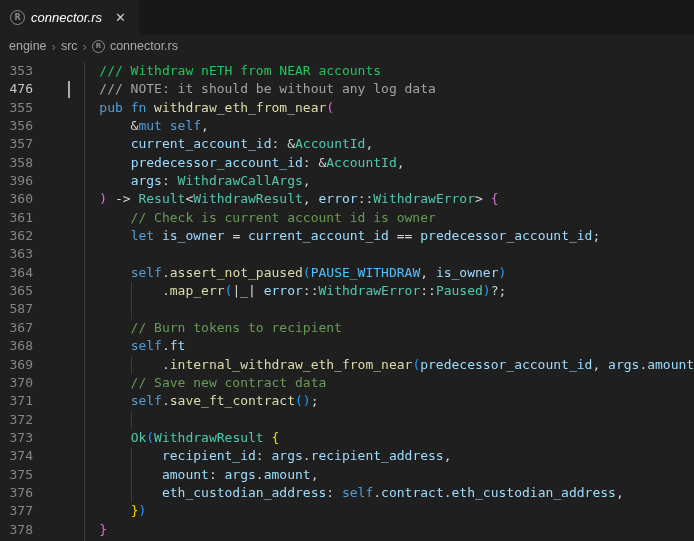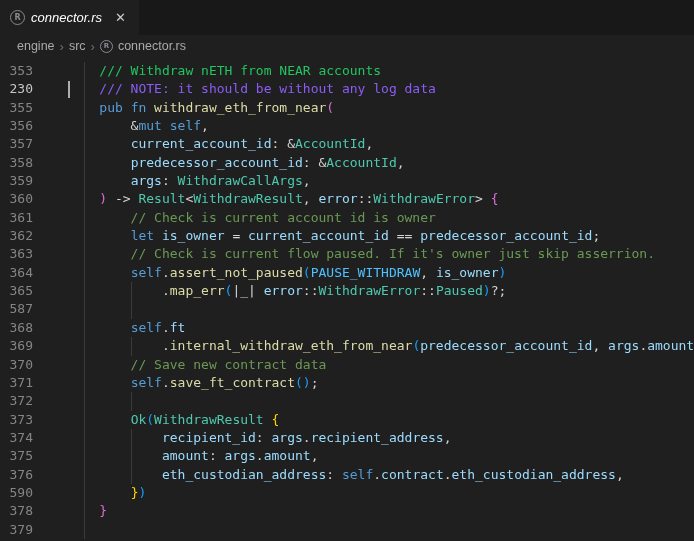--- a/index.html
+++ b/index.html
@@ -35,21 +35,21 @@
     font-family: "DejaVu Sans", sans-serif;
   }
   .tab-close {
     color: #cccccc; font-size: 13px; line-height: 1;
     padding: 2px 3px; border-radius: 3px; cursor: pointer;
   }
   
   .breadcrumbs {
     height: 22px; background: #1f1f1f;
     display: flex; align-items: center;
-    padding-left: 17px;
+    padding-left: 9px;
     font-size: 12.5px; color: #a9a9a9;
   }
   .crumb { cursor: pointer; white-space: nowrap; }
   .crumb-sep { color: #6e6e6e; margin: 0 5px; font-size: 13px; }
   .crumb-last { display: inline-flex; align-items: center; }
   .breadcrumbs .rust-icon { width: 13px; height: 13px; border-width: 1px; font-size: 7px; margin-right: 5px; }
   
   .editor {
     position: absolute; top: 57px; left: 0; right: 0; bottom: 0;
     background: #1f1f1f;
@@ -97,39 +97,40 @@
   <span class="crumb-sep">›</span>
   <span class="crumb crumb-last">
     <span class="rust-icon">R</span>
     <span>connector.rs</span>
   </span>
 </div>
 
 <div class="editor">
   <div id="code-area">
       <div class="line"><span class="ln">353</span><span class="code"><span class="guide" style="left: 16px;"></span><span style="color: #22c55e;">    /// Withdraw nETH from NEAR accounts</span></span></div>
-      <div class="line active"><span class="ln">230</span><span class="code"><span class="guide" style="left: 16px;"></span><span style="color: #8b5cf6;">    /// NOTE: it should be without any log data</span><span class="cursor"></span></span></div>
+      <div class="line active"><span class="ln">476</span><span class="code"><span class="guide" style="left: 16px;"></span><span style="color: #a3a3a3;">    /// NOTE: it should be without any log data</span><span class="cursor"></span></span></div>
       <div class="line"><span class="ln">355</span><span class="code"><span class="guide" style="left: 16px;"></span><span style="color: rgb(212, 212, 212);">    </span><span style="color: rgb(86, 156, 214);">pub</span><span style="color: rgb(212, 212, 212);"> </span><span style="color: rgb(86, 156, 214);">fn</span><span style="color: rgb(212, 212, 212);"> </span><span style="color: rgb(220, 220, 170);">withdraw_eth_from_near</span><span style="color: rgb(218, 112, 214);">(</span></span></div>
       <div class="line"><span class="ln">356</span><span class="code"><span class="guide" style="left: 16px;"></span><span style="color: rgb(212, 212, 212);">        &amp;</span><span style="color: rgb(86, 156, 214);">mut</span><span style="color: rgb(212, 212, 212);"> </span><span style="color: rgb(86, 156, 214);">self</span><span style="color: rgb(212, 212, 212);">,</span></span></div>
       <div class="line"><span class="ln">357</span><span class="code"><span class="guide" style="left: 16px;"></span><span style="color: rgb(212, 212, 212);">        </span><span style="color: rgb(156, 220, 254);">current_account_id</span><span style="color: rgb(212, 212, 212);">: &amp;</span><span style="color: rgb(78, 201, 176);">AccountId</span><span style="color: rgb(212, 212, 212);">,</span></span></div>
       <div class="line"><span class="ln">358</span><span class="code"><span class="guide" style="left: 16px;"></span><span style="color: rgb(212, 212, 212);">        </span><span style="color: rgb(156, 220, 254);">predecessor_account_id</span><span style="color: rgb(212, 212, 212);">: &amp;</span><span style="color: rgb(78, 201, 176);">AccountId</span><span style="color: rgb(212, 212, 212);">,</span></span></div>
-      <div class="line"><span class="ln">359</span><span class="code"><span class="guide" style="left: 16px;"></span><span style="color: rgb(212, 212, 212);">        </span><span style="color: rgb(156, 220, 254);">args</span><span style="color: rgb(212, 212, 212);">: </span><span style="color: rgb(78, 201, 176);">WithdrawCallArgs</span><span style="color: rgb(212, 212, 212);">,</span></span></div>
+      <div class="line"><span class="ln">396</span><span class="code"><span class="guide" style="left: 16px;"></span><span style="color: rgb(212, 212, 212);">        </span><span style="color: rgb(156, 220, 254);">args</span><span style="color: rgb(212, 212, 212);">: </span><span style="color: rgb(78, 201, 176);">WithdrawCallArgs</span><span style="color: rgb(212, 212, 212);">,</span></span></div>
       <div class="line"><span class="ln">360</span><span class="code"><span class="guide" style="left: 16px;"></span><span style="color: rgb(212, 212, 212);">    </span><span style="color: rgb(218, 112, 214);">)</span><span style="color: rgb(212, 212, 212);"> -&gt; </span><span style="color: rgb(78, 201, 176);">Result</span><span style="color: rgb(212, 212, 212);">&lt;</span><span style="color: rgb(78, 201, 176);">WithdrawResult</span><span style="color: rgb(212, 212, 212);">, </span><span style="color: rgb(156, 220, 254);">error</span><span style="color: rgb(212, 212, 212);">::</span><span style="color: rgb(78, 201, 176);">WithdrawError</span><span style="color: rgb(212, 212, 212);">&gt; </span><span style="color: rgb(218, 112, 214);">{</span></span></div>
       <div class="line"><span class="ln">361</span><span class="code"><span class="guide" style="left: 16px;"></span><span style="color: rgb(106, 153, 85);">        // Check is current account id is owner</span></span></div>
       <div class="line"><span class="ln">362</span><span class="code"><span class="guide" style="left: 16px;"></span><span style="color: rgb(212, 212, 212);">        </span><span style="color: rgb(86, 156, 214);">let</span><span style="color: rgb(212, 212, 212);"> </span><span style="color: rgb(156, 220, 254);">is_owner</span><span style="color: rgb(212, 212, 212);"> = </span><span style="color: rgb(156, 220, 254);">current_account_id</span><span style="color: rgb(212, 212, 212);"> == </span><span style="color: rgb(156, 220, 254);">predecessor_account_id</span><span style="color: rgb(212, 212, 212);">;</span></span></div>
-      <div class="line"><span class="ln">363</span><span class="code"><span class="guide" style="left: 16px;"></span><span style="color: rgb(106, 153, 85);">        // Check is current flow paused. If it's owner just skip asserrion.</span></span></div>
+      <div class="line"><span class="ln">363</span><span class="code"><span class="guide" style="left: 16px;"></span></span></div>
       <div class="line"><span class="ln">364</span><span class="code"><span class="guide" style="left: 16px;"></span><span style="color: rgb(212, 212, 212);">        </span><span style="color: rgb(86, 156, 214);">self</span><span style="color: rgb(212, 212, 212);">.</span><span style="color: rgb(220, 220, 170);">assert_not_paused</span><span style="color: rgb(23, 159, 255);">(</span><span style="color: rgb(79, 193, 255);">PAUSE_WITHDRAW</span><span style="color: rgb(212, 212, 212);">, </span><span style="color: rgb(156, 220, 254);">is_owner</span><span style="color: rgb(23, 159, 255);">)</span></span></div>
       <div class="line"><span class="ln">365</span><span class="code"><span class="guide" style="left: 16px;"></span><span class="guide" style="left: 63px;"></span><span style="color: rgb(212, 212, 212);">            .</span><span style="color: rgb(220, 220, 170);">map_err</span><span style="color: rgb(23, 159, 255);">(</span><span style="color: rgb(212, 212, 212);">|_| </span><span style="color: rgb(156, 220, 254);">error</span><span style="color: rgb(212, 212, 212);">::</span><span style="color: rgb(78, 201, 176);">WithdrawError</span><span style="color: rgb(212, 212, 212);">::</span><span style="color: rgb(78, 201, 176);">Paused</span><span style="color: rgb(23, 159, 255);">)</span><span style="color: rgb(212, 212, 212);">?;</span></span></div>
       <div class="line"><span class="ln">587</span><span class="code"><span class="guide" style="left: 16px;"></span><span class="guide" style="left: 63px;"></span></span></div>
+      <div class="line"><span class="ln">367</span><span class="code"><span class="guide" style="left: 16px;"></span><span style="color: rgb(106, 153, 85);">        // Burn tokens to recipient</span></span></div>
       <div class="line"><span class="ln">368</span><span class="code"><span class="guide" style="left: 16px;"></span><span style="color: rgb(212, 212, 212);">        </span><span style="color: rgb(86, 156, 214);">self</span><span style="color: rgb(212, 212, 212);">.</span><span style="color: rgb(156, 220, 254);">ft</span></span></div>
       <div class="line"><span class="ln">369</span><span class="code"><span class="guide" style="left: 16px;"></span><span class="guide" style="left: 63px;"></span><span style="color: rgb(212, 212, 212);">            .</span><span style="color: rgb(220, 220, 170);">internal_withdraw_eth_from_near</span><span style="color: rgb(23, 159, 255);">(</span><span style="color: rgb(156, 220, 254);">predecessor_account_id</span><span style="color: rgb(212, 212, 212);">, </span><span style="color: rgb(156, 220, 254);">args</span><span style="color: rgb(212, 212, 212);">.</span><span style="color: rgb(156, 220, 254);">amount</span></span></div>
       <div class="line"><span class="ln">370</span><span class="code"><span class="guide" style="left: 16px;"></span><span style="color: rgb(106, 153, 85); text-align: right;">        // Save new contract data</span></span></div>
       <div class="line"><span class="ln">371</span><span class="code"><span class="guide" style="left: 16px;"></span><span style="color: rgb(212, 212, 212);">        </span><span style="color: rgb(86, 156, 214);">self</span><span style="color: rgb(212, 212, 212);">.</span><span style="color: rgb(220, 220, 170);">save_ft_contract</span><span style="color: rgb(23, 159, 255);">(</span><span style="color: rgb(23, 159, 255);">)</span><span style="color: rgb(212, 212, 212);">;</span></span></div>
       <div class="line"><span class="ln">372</span><span class="code"><span class="guide" style="left: 16px;"></span><span class="guide" style="left: 63px;"></span></span></div>
       <div class="line"><span class="ln">373</span><span class="code"><span class="guide" style="left: 16px;"></span><span style="color: rgb(212, 212, 212);">        </span><span style="color: rgb(78, 201, 176);">Ok</span><span style="color: rgb(23, 159, 255);">(</span><span style="color: rgb(78, 201, 176);">WithdrawResult</span><span style="color: rgb(212, 212, 212);"> </span><span style="color: rgb(255, 215, 0);">{</span></span></div>
       <div class="line"><span class="ln">374</span><span class="code"><span class="guide" style="left: 16px;"></span><span class="guide" style="left: 63px;"></span><span style="color: rgb(212, 212, 212);">            </span><span style="color: rgb(156, 220, 254);">recipient_id</span><span style="color: rgb(212, 212, 212);">: </span><span style="color: rgb(156, 220, 254);">args</span><span style="color: rgb(212, 212, 212);">.</span><span style="color: rgb(156, 220, 254);">recipient_address</span><span style="color: rgb(212, 212, 212);">,</span></span></div>
       <div class="line"><span class="ln">375</span><span class="code"><span class="guide" style="left: 16px;"></span><span class="guide" style="left: 63px;"></span><span style="color: rgb(212, 212, 212);">            </span><span style="color: rgb(156, 220, 254);">amount</span><span style="color: rgb(212, 212, 212);">: </span><span style="color: rgb(156, 220, 254);">args</span><span style="color: rgb(212, 212, 212);">.</span><span style="color: rgb(156, 220, 254);">amount</span><span style="color: rgb(212, 212, 212);">,</span></span></div>
       <div class="line"><span class="ln">376</span><span class="code"><span class="guide" style="left: 16px;"></span><span class="guide" style="left: 63px;"></span><span style="color: rgb(212, 212, 212);">            </span><span style="color: rgb(156, 220, 254);">eth_custodian_address</span><span style="color: rgb(212, 212, 212);">: </span><span style="color: rgb(86, 156, 214);">self</span><span style="color: rgb(212, 212, 212);">.</span><span style="color: rgb(156, 220, 254);">contract</span><span style="color: rgb(212, 212, 212);">.</span><span style="color: rgb(156, 220, 254);">eth_custodian_address</span><span style="color: rgb(212, 212, 212);">,</span></span></div>
-      <div class="line"><span class="ln">590</span><span class="code"><span class="guide" style="left: 16px;"></span><span style="color: rgb(212, 212, 212);">        </span><span style="color: rgb(255, 215, 0);">}</span><span style="color: rgb(23, 159, 255);">)</span></span></div>
+      <div class="line"><span class="ln">377</span><span class="code"><span class="guide" style="left: 16px;"></span><span style="color: rgb(212, 212, 212);">        </span><span style="color: rgb(255, 215, 0);">}</span><span style="color: rgb(23, 159, 255);">)</span></span></div>
       <div class="line"><span class="ln">378</span><span class="code"><span class="guide" style="left: 16px;"></span><span style="color: rgb(212, 212, 212);">    </span><span style="color: rgb(218, 112, 214);">}</span></span></div>
       <div class="line"><span class="ln">379</span><span class="code"><span class="guide" style="left: 16px;"></span></span></div>
     </div>
 </div>
 
 </body></html>

